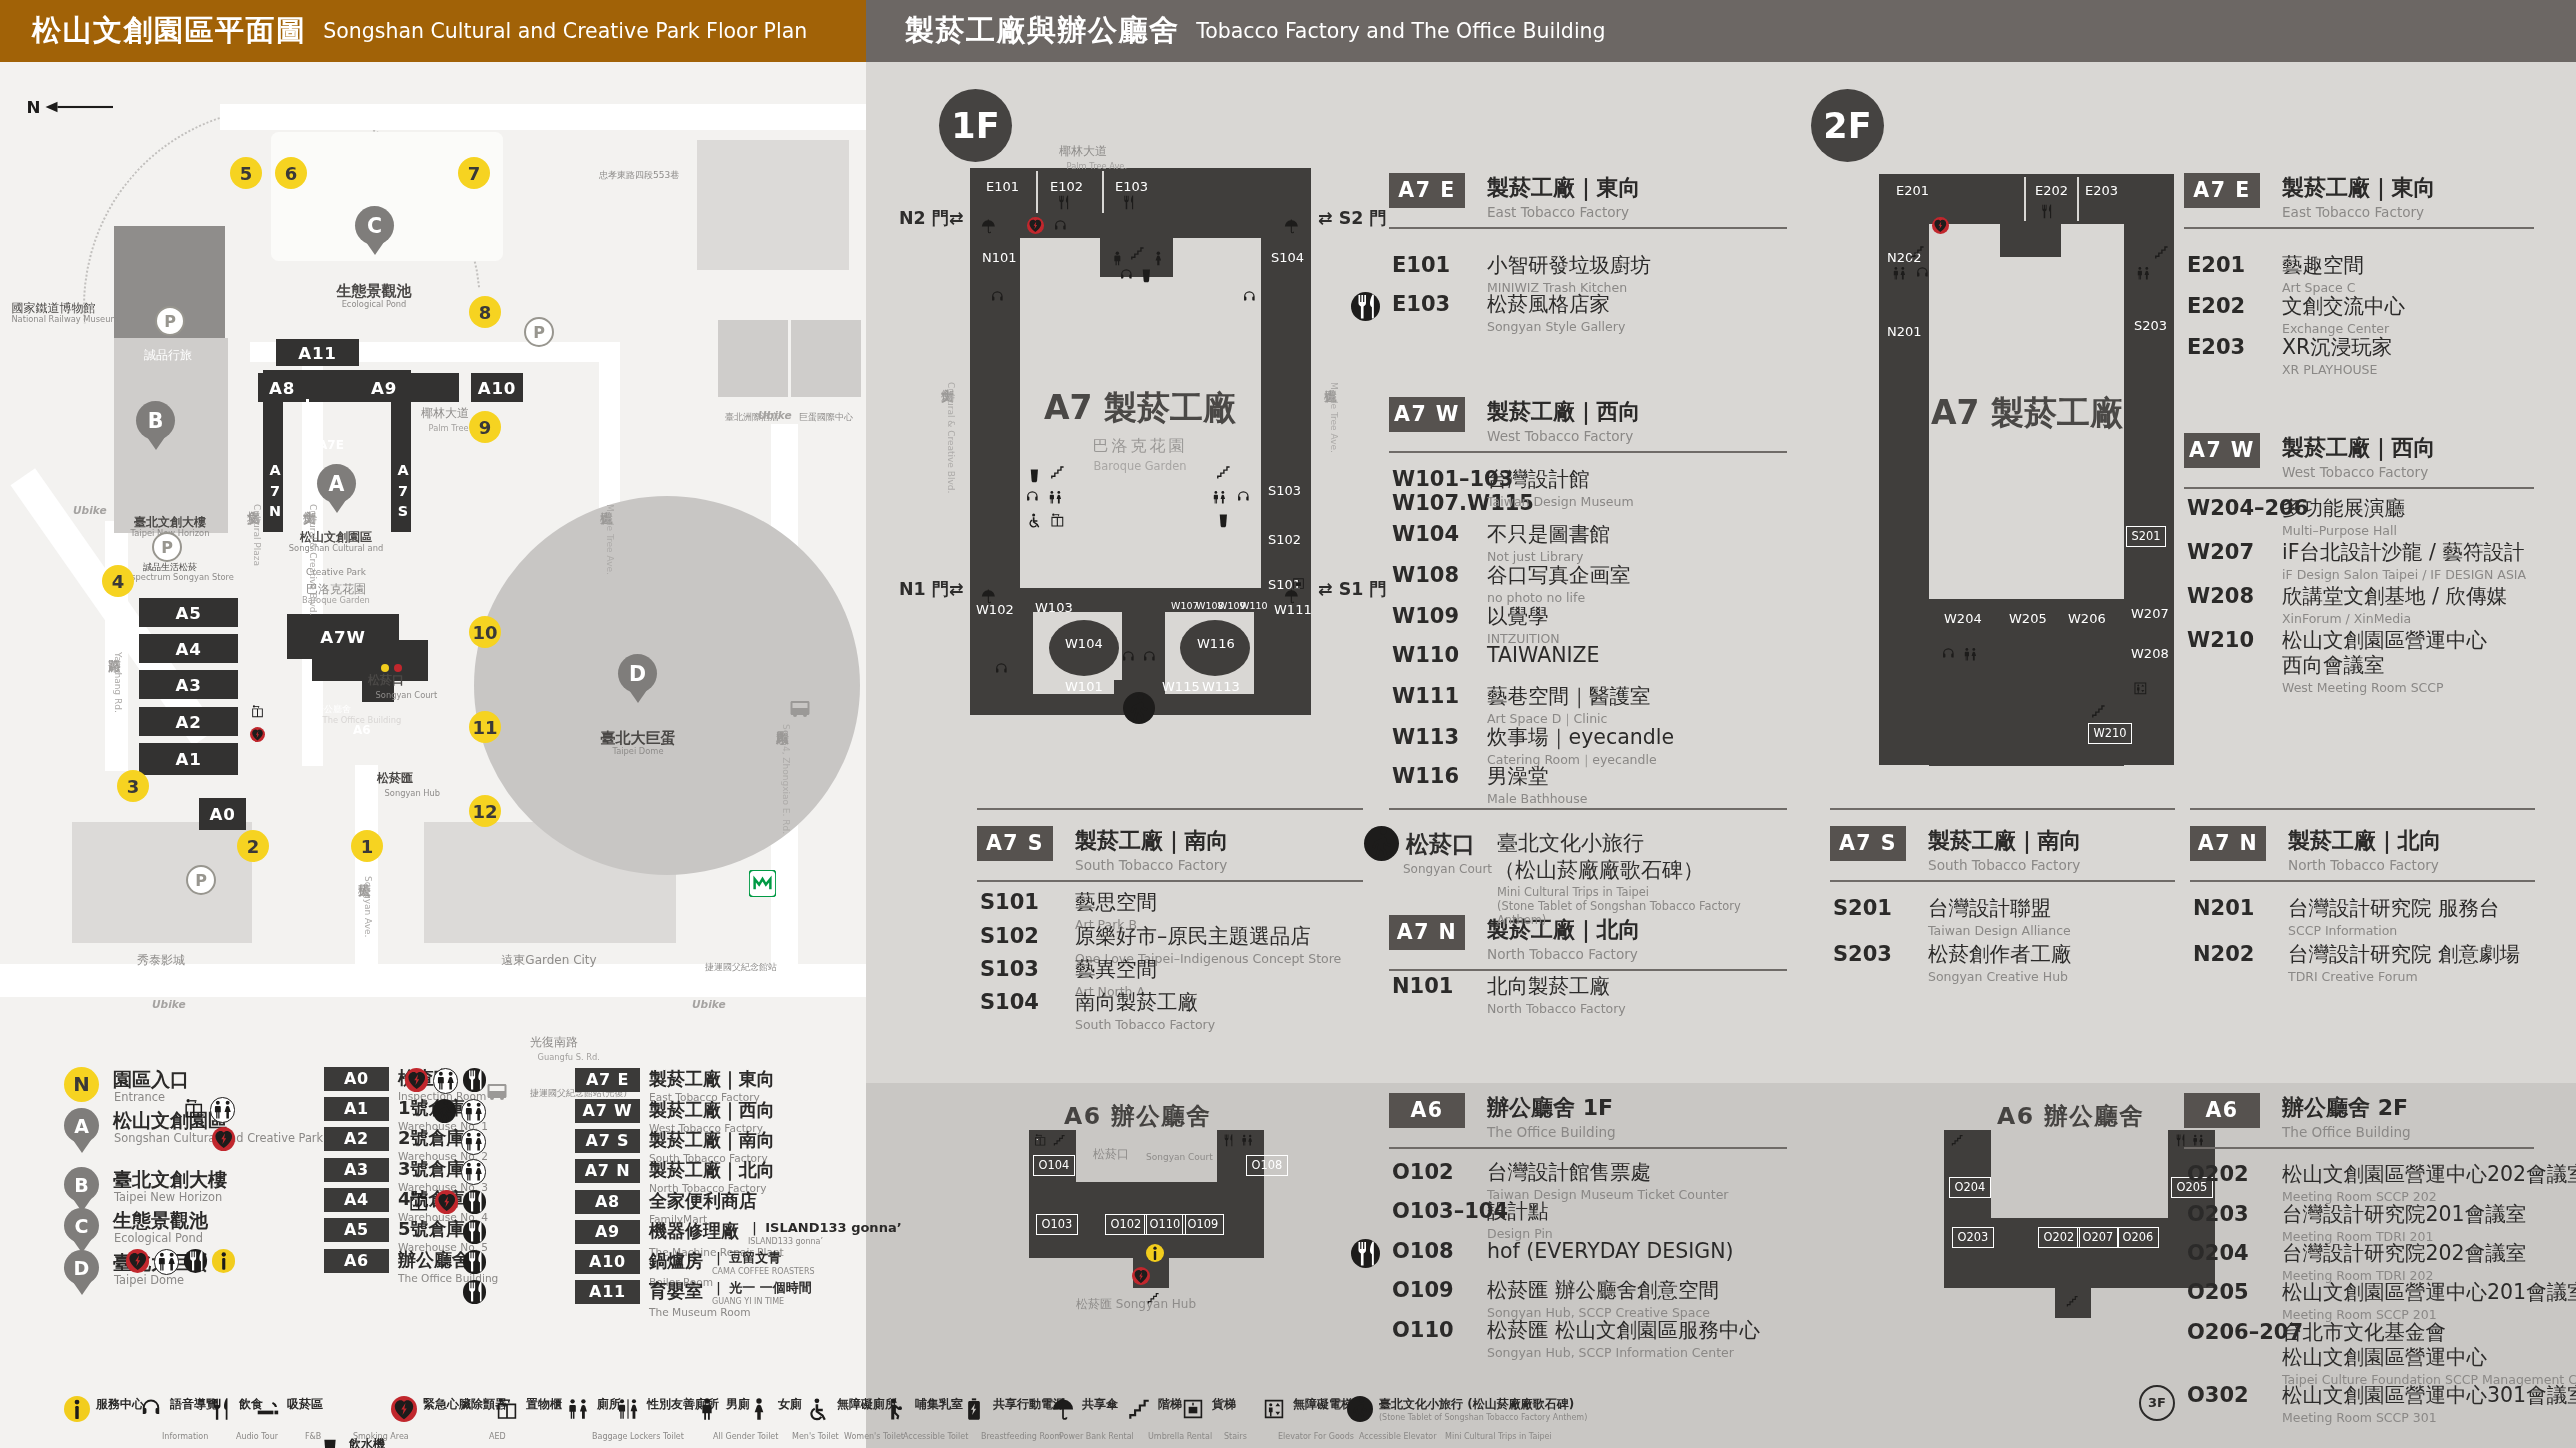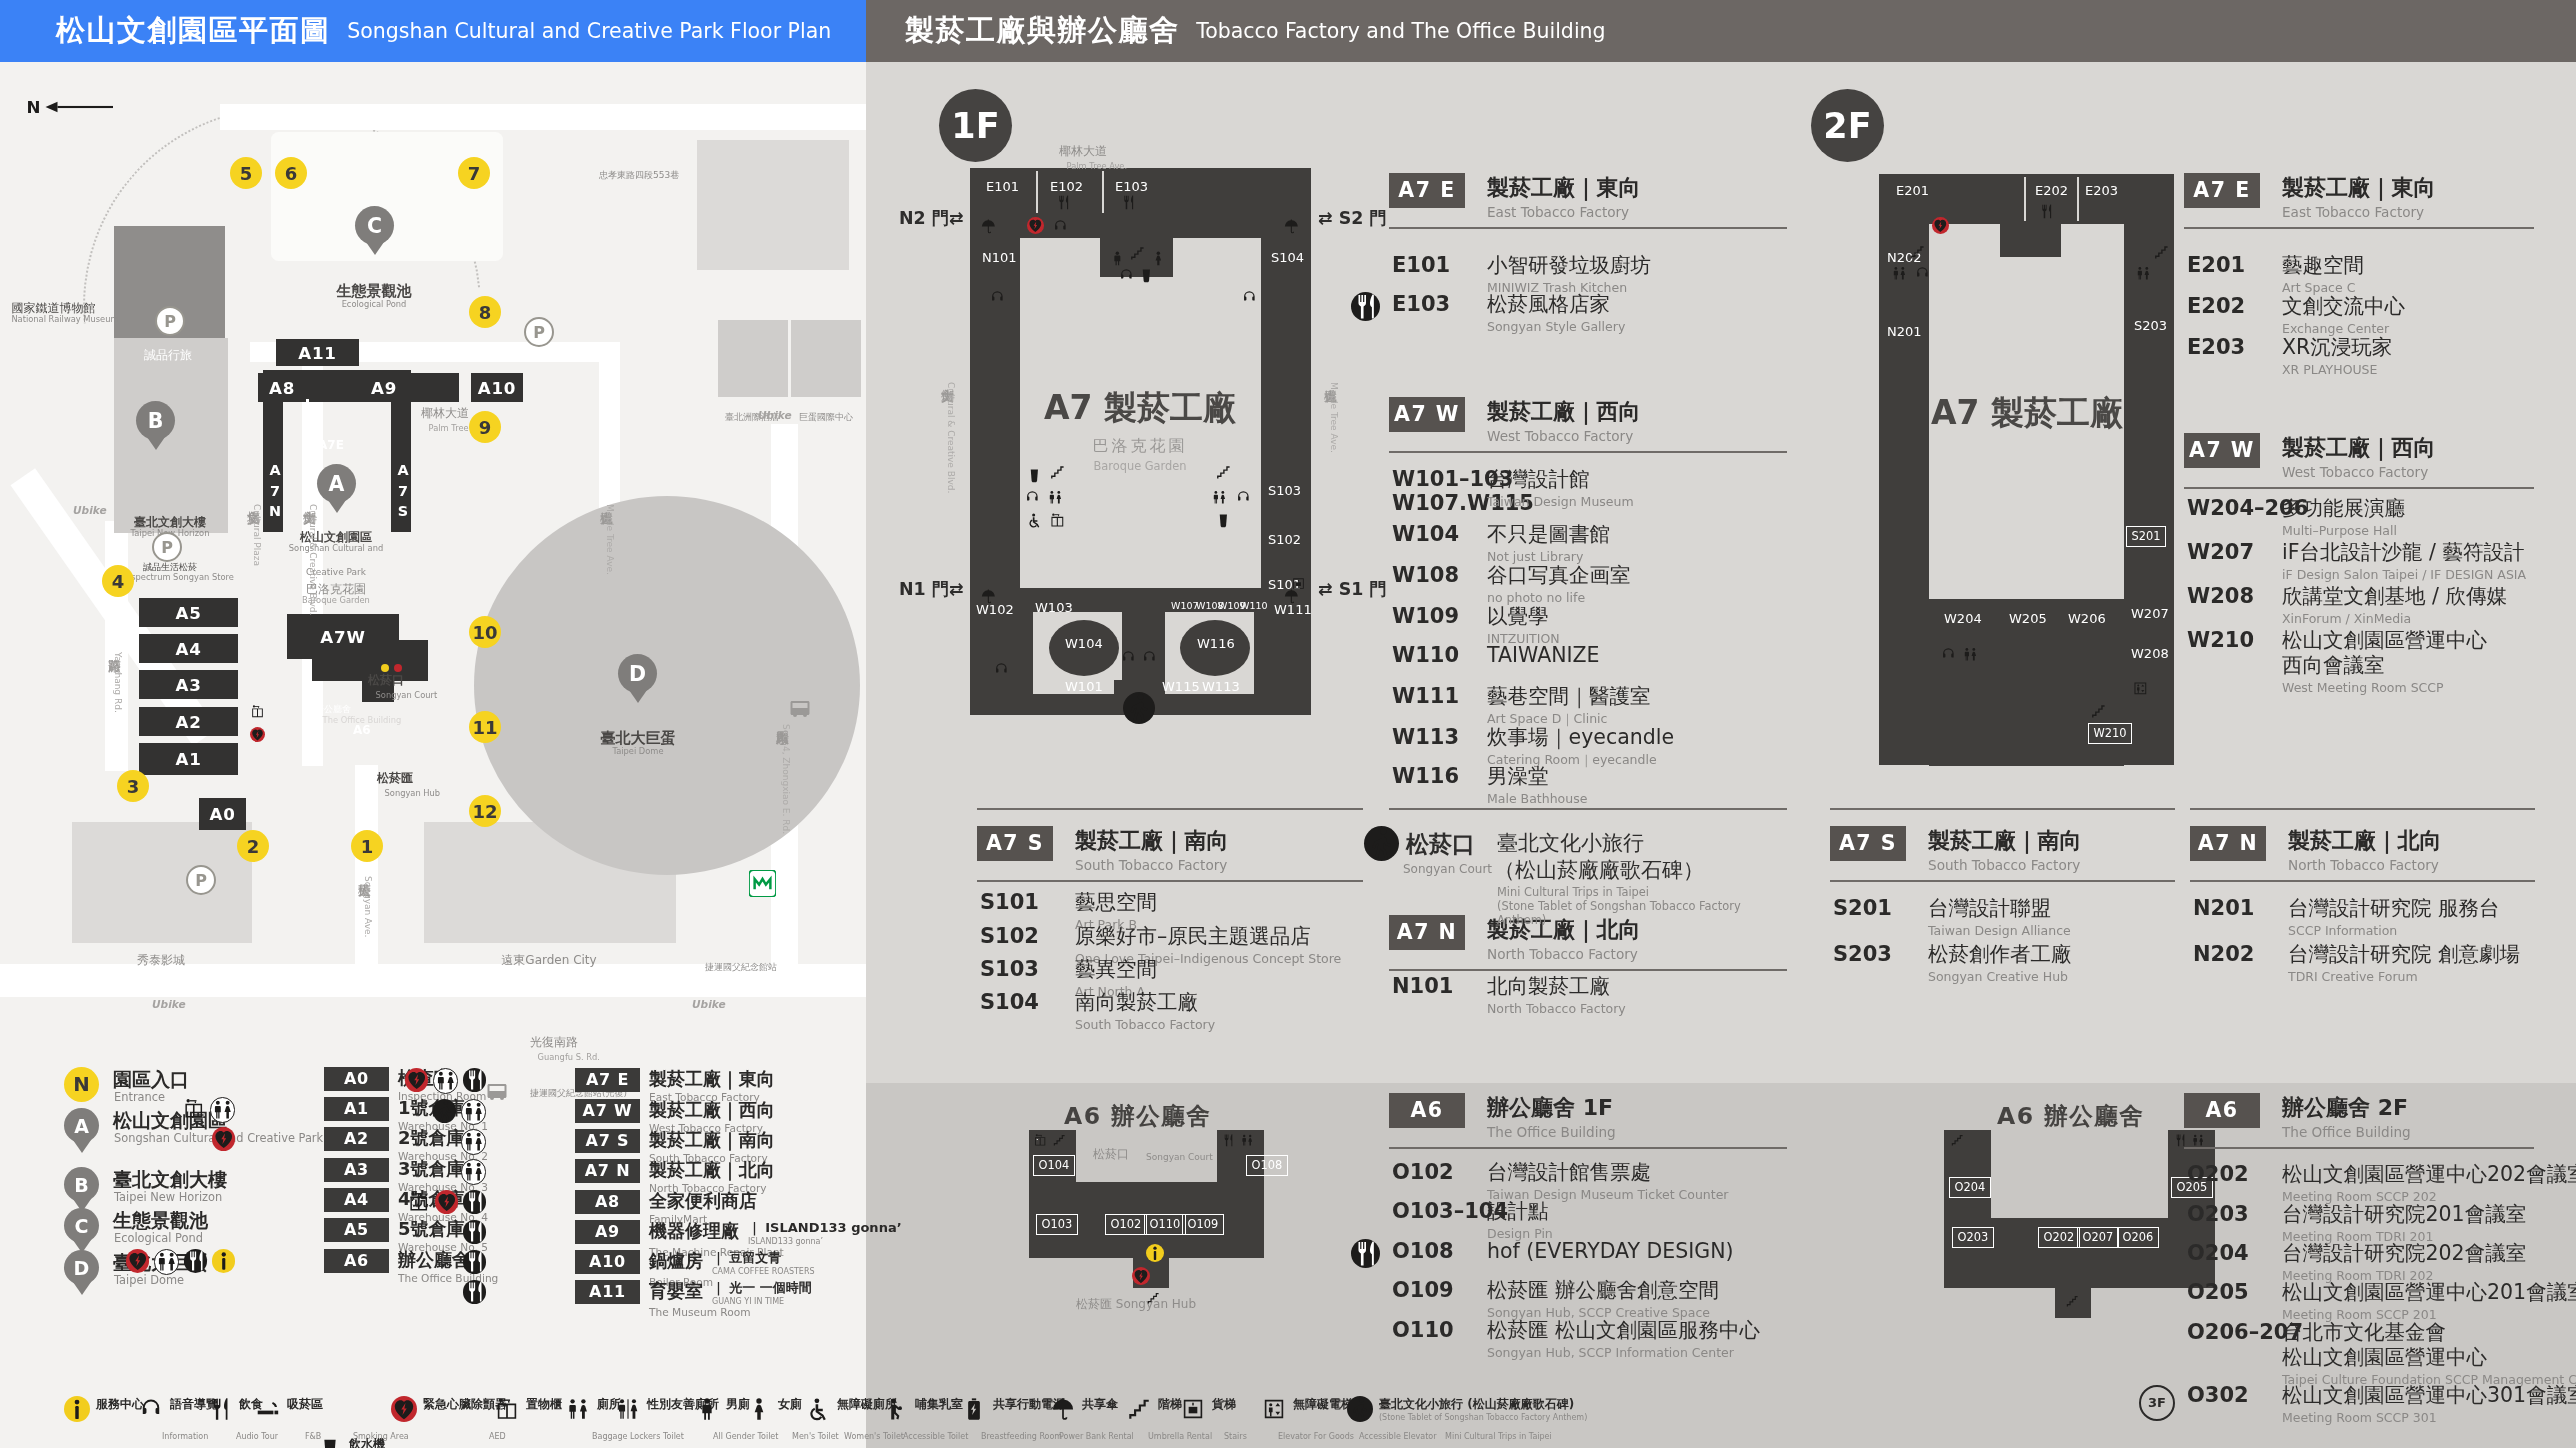--- a/index.html
+++ b/index.html
@@ -7,21 +7,21 @@
        font-family:"DejaVu Sans","Liberation Sans",sans-serif;background:#f3f2f0;color:#2e2d2c}
   .abs{position:absolute}
   svg.mini-icon{display:block;fill:currentColor;color:#1d1c1b}
   .ic-info{background:#f2cd1d;border-radius:50%;color:#1d1c1b}
   .ic-aed{background:#c1272d;border-radius:50%;color:#fff}
   .ic-walk{background:#1d1c1b;border-radius:50%;color:#fff}
   .circled .ic-fnb{background:#1d1c1b;border-radius:50%;color:#fff}
   .circled .ic-toilet,.circled .ic-men,.circled .ic-women{border:1.5px solid #1d1c1b;border-radius:50%;background:#fff}
   
   .hdr{position:absolute;top:0;height:62px;display:flex;align-items:center;gap:16.7px;white-space:nowrap}
-  .hdr-l{left:0;width:866px;background:#3b82f6;padding-left:56px}
+  .hdr-l{left:0;width:866px;background:#a16207;padding-left:32px}
   .hdr-r{left:866px;width:1710px;background:#6c6764;padding-left:39px}
   .hdr .zh{font-size:29px;font-weight:bold;color:#fff;letter-spacing:1.5px}
   .hdr .en{font-size:20.5px;color:#fff}
   
   .panel-right{position:absolute;left:866px;top:62px;width:1710px;height:1386px;background:#d9d7d4}
   .band{position:absolute;left:866px;top:1083px;width:1710px;height:365px;background:#c9c7c4}
   
   .map{position:absolute;left:0;top:62px;width:866px;height:1005px;background:#f3f2f0;overflow:hidden}
   .road{position:absolute;background:#ffffff}
   .blk{position:absolute;background:#dcdad8}

